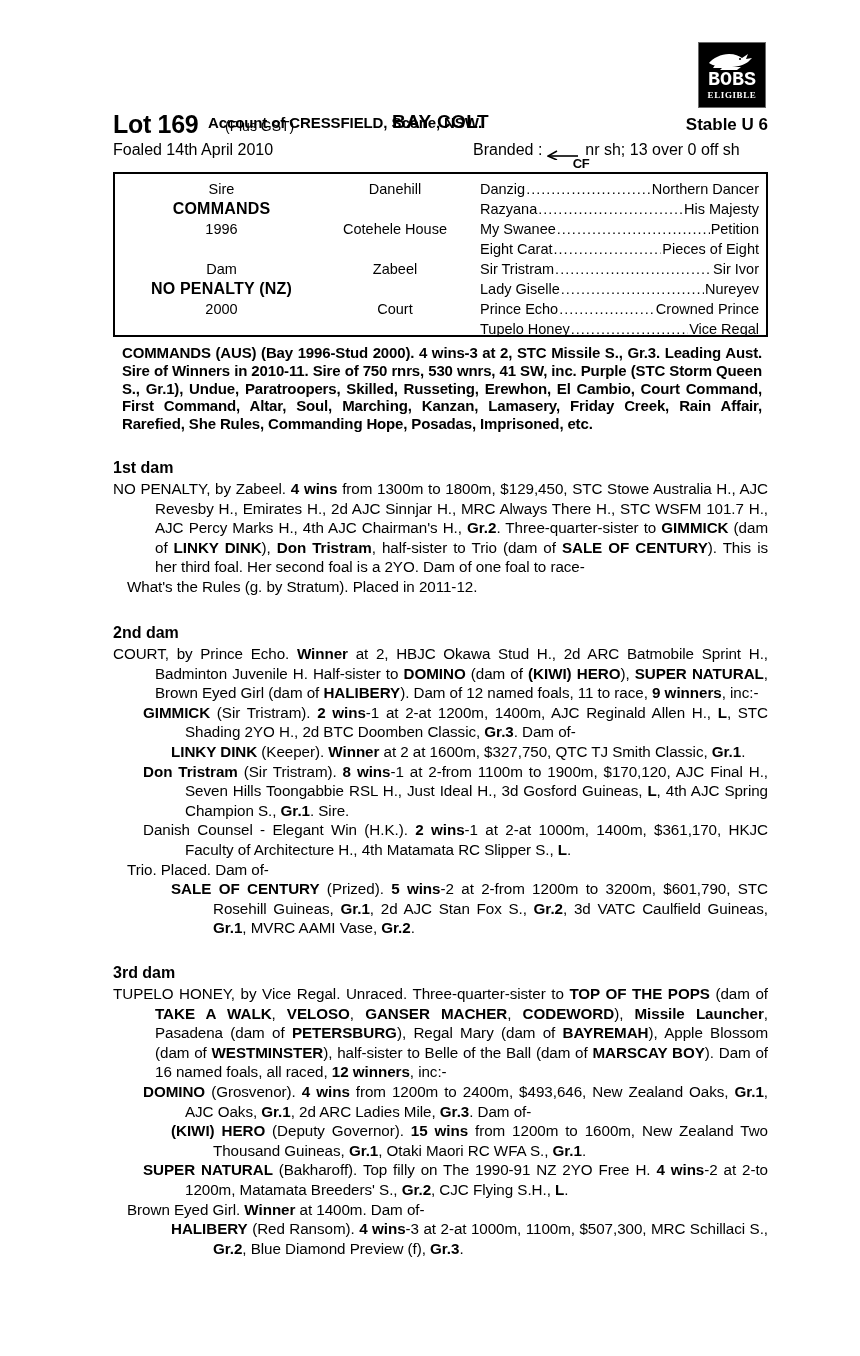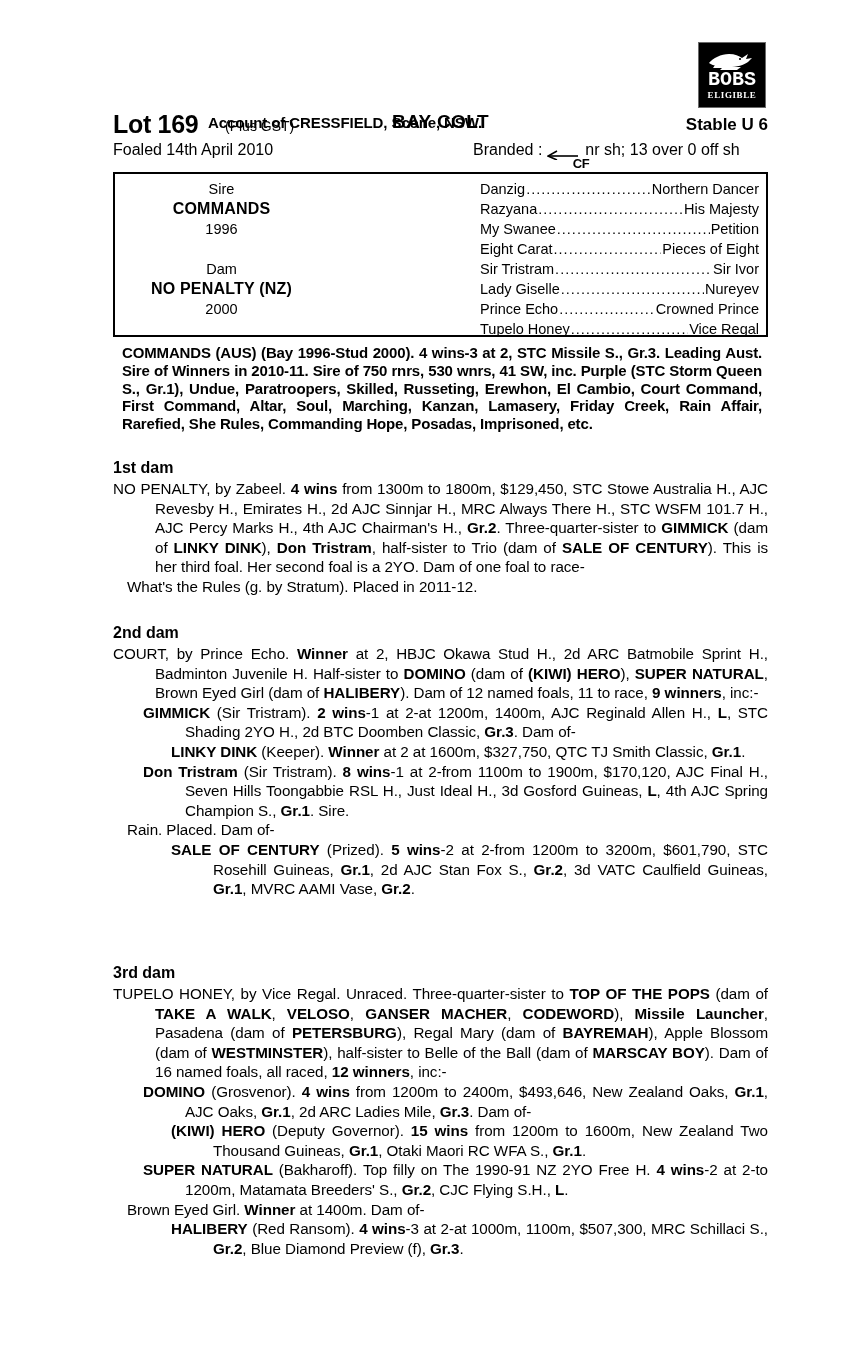--- a/index.html
+++ b/index.html
@@ -296,20 +296,29 @@
     <div class="ped-inner">
       <div class="ped-col-a">
         <div class="ped-line">Sire</div>
         <div class="ped-line bold">COMMANDS</div>
         <div class="ped-line">1996</div>
         <div class="ped-line blank">&nbsp;</div>
         <div class="ped-line">Dam</div>
         <div class="ped-line bold">NO PENALTY (NZ)</div>
         <div class="ped-line">2000</div>
       </div>
+      <div class="ped-col-b">
+          <div class="ped-line">Danehill</div>
+          <div class="ped-line blank">&nbsp;</div>
+          <div class="ped-line">Cotehele House</div>
+          <div class="ped-line blank">&nbsp;</div>
+          <div class="ped-line">Zabeel</div>
+          <div class="ped-line blank">&nbsp;</div>
+          <div class="ped-line">Court</div>
+        </div>
       <div class="ped-col-c">
           <div class="leader-row">
             <span class="lr-left">Danzig</span>
             <span class="lr-dots">................................................................................</span>
             <span class="lr-right">Northern Dancer</span>
           </div>
           <div class="leader-row">
             <span class="lr-left">Razyana</span>
             <span class="lr-dots">................................................................................</span>
             <span class="lr-right">His Majesty</span>
@@ -355,21 +364,22 @@
     <div class="para hang1">NO PENALTY, by Zabeel. <b>4 wins</b> from 1300m to 1800m, $129,450, STC Stowe Australia H., AJC Revesby H., Emirates H., 2d AJC Sinnjar H., MRC Always There H., STC WSFM 101.7 H., AJC Percy Marks H., 4th AJC Chairman's H., <b>Gr.2</b>. Three-quarter-sister to <b>GIMMICK</b> (dam of <b>LINKY DINK</b>), <b>Don Tristram</b>, half-sister to Trio (dam of <b>SALE OF CENTURY</b>). This is her third foal. Her second foal is a 2YO. Dam of one foal to race-</div>
     <div class="para hang-flat">What's the Rules (g. by Stratum). Placed in 2011-12.</div>
   </div>
 
   <div class="section sec2">
     <div class="sec-head">2nd dam</div>
     <div class="para hang1">COURT, by Prince Echo. <b>Winner</b> at 2, HBJC Okawa Stud H., 2d ARC Batmobile Sprint H., Badminton Juvenile H. Half-sister to <b>DOMINO</b> (dam of <b>(KIWI) HERO</b>), <b>SUPER NATURAL</b>, Brown Eyed Girl (dam of <b>HALIBERY</b>). Dam of 12 named foals, 11 to race, <b>9 winners</b>, inc:-</div>
     <div class="para hang2"><b>GIMMICK</b> (Sir Tristram). <b>2 wins</b>-1 at 2-at 1200m, 1400m, AJC Reginald Allen H., <b>L</b>, STC Shading 2YO H., 2d BTC Doomben Classic, <b>Gr.3</b>. Dam of-</div>
     <div class="para hang3"><b>LINKY DINK</b> (Keeper). <b>Winner</b> at 2 at 1600m, $327,750, QTC TJ Smith Classic, <b>Gr.1</b>.</div>
     <div class="para hang2"><b>Don Tristram</b> (Sir Tristram). <b>8 wins</b>-1 at 2-from 1100m to 1900m, $170,120, AJC Final H., Seven Hills Toongabbie RSL H., Just Ideal H., 3d Gosford Guineas, <b>L</b>, 4th AJC Spring Champion S., <b>Gr.1</b>. Sire.</div>
-    <div class="para hang-flat">Rain. Placed. Dam of-</div>
+    <div class="para hang2">Danish Counsel - Elegant Win (H.K.). <b>2 wins</b>-1 at 2-at 1000m, 1400m, $361,170, HKJC Faculty of Architecture H., 4th Matamata RC Slipper S., <b>L</b>.</div>
+    <div class="para hang-flat">Trio. Placed. Dam of-</div>
     <div class="para hang3"><b>SALE OF CENTURY</b> (Prized). <b>5 wins</b>-2 at 2-from 1200m to 3200m, $601,790, STC Rosehill Guineas, <b>Gr.1</b>, 2d AJC Stan Fox S., <b>Gr.2</b>, 3d VATC Caulfield Guineas, <b>Gr.1</b>, MVRC AAMI Vase, <b>Gr.2</b>.</div>
   </div>
 
   <div class="section sec3">
     <div class="sec-head">3rd dam</div>
     <div class="para hang1">TUPELO HONEY, by Vice Regal. Unraced. Three-quarter-sister to <b>TOP OF THE POPS</b> (dam of <b>TAKE A WALK</b>, <b>VELOSO</b>, <b>GANSER MACHER</b>, <b>CODEWORD</b>), <b>Missile Launcher</b>, Pasadena (dam of <b>PETERSBURG</b>), Regal Mary (dam of <b>BAYREMAH</b>), Apple Blossom (dam of <b>WESTMINSTER</b>), half-sister to Belle of the Ball (dam of <b>MARSCAY BOY</b>). Dam of 16 named foals, all raced, <b>12 winners</b>, inc:-</div>
     <div class="para hang2"><b>DOMINO</b> (Grosvenor). <b>4 wins</b> from 1200m to 2400m, $493,646, New Zealand Oaks, <b>Gr.1</b>, AJC Oaks, <b>Gr.1</b>, 2d ARC Ladies Mile, <b>Gr.3</b>. Dam of-</div>
     <div class="para hang3"><b>(KIWI) HERO</b> (Deputy Governor). <b>15 wins</b> from 1200m to 1600m, New Zealand Two Thousand Guineas, <b>Gr.1</b>, Otaki Maori RC WFA S., <b>Gr.1</b>.</div>
     <div class="para hang2"><b>SUPER NATURAL</b> (Bakharoff). Top filly on The 1990-91 NZ 2YO Free H. <b>4 wins</b>-2 at 2-to 1200m, Matamata Breeders' S., <b>Gr.2</b>, CJC Flying S.H., <b>L</b>.</div>
     <div class="para hang-flat">Brown Eyed Girl. <b>Winner</b> at 1400m. Dam of-</div>

